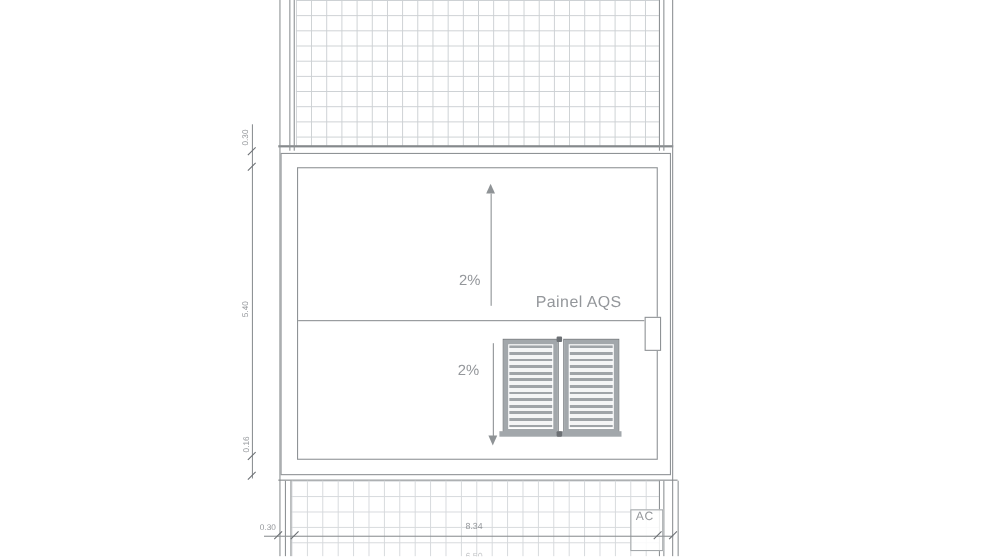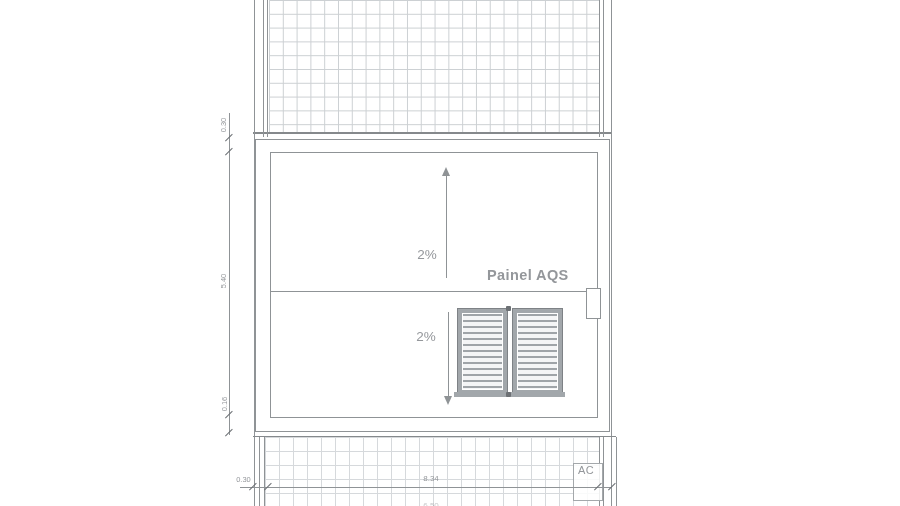--- a/index.html
+++ b/index.html
@@ -43,21 +43,21 @@
     width:100%;height:100%;
     background:repeating-linear-gradient(to bottom, var(--slat) 0px, var(--slat) 2.5px, #f4f5f6 2.5px, #f4f5f6 6px);
   }
   .panel-base{position:absolute;background:var(--frame);}
   .hinge{position:absolute;width:5px;height:5px;background:var(--line_dark);border-radius:1px;}
   .ac-box{
     position:absolute;left:573px;top:463px;width:30px;height:37.5px;box-sizing:border-box;
     border:1.3px solid #a4a8ab;background:rgba(255,255,255,0.85);z-index:5;
     font-size:11px;color:var(--text);padding-left:4px;letter-spacing:0.5px;
   }
-  .panel-label{position:absolute;font-size:14.5px;color:var(--text);letter-spacing:0.4px;white-space:nowrap;font-weight:bold;}
+  .panel-label{position:absolute;font-size:14.5px;color:var(--text);letter-spacing:0.4px;white-space:nowrap;}
 </style>
 </head>
 <body>
 
 <div id="canvas">
 
   <div class="grid" style="left:269px;top:0;width:330px;height:133px;"></div>
   <div class="hline" style="left:253px;top:132px;width:359px;height:1.8px;background:#85898c;"></div>
 
   <div class="vline" style="left:253.5px;top:0;height:506px;"></div>

